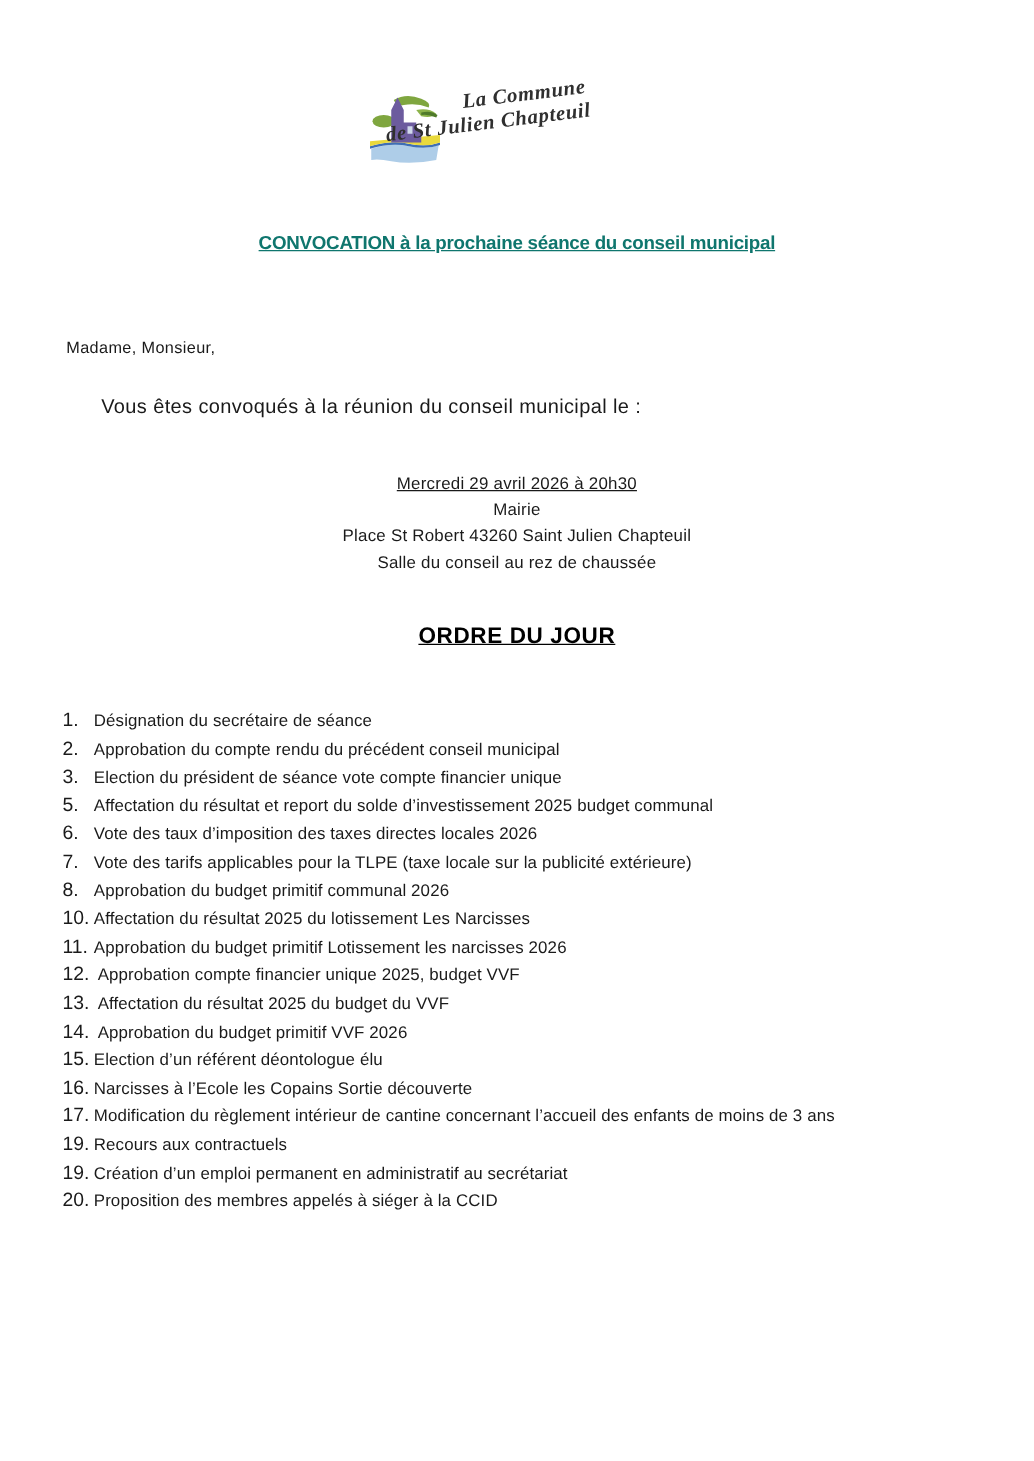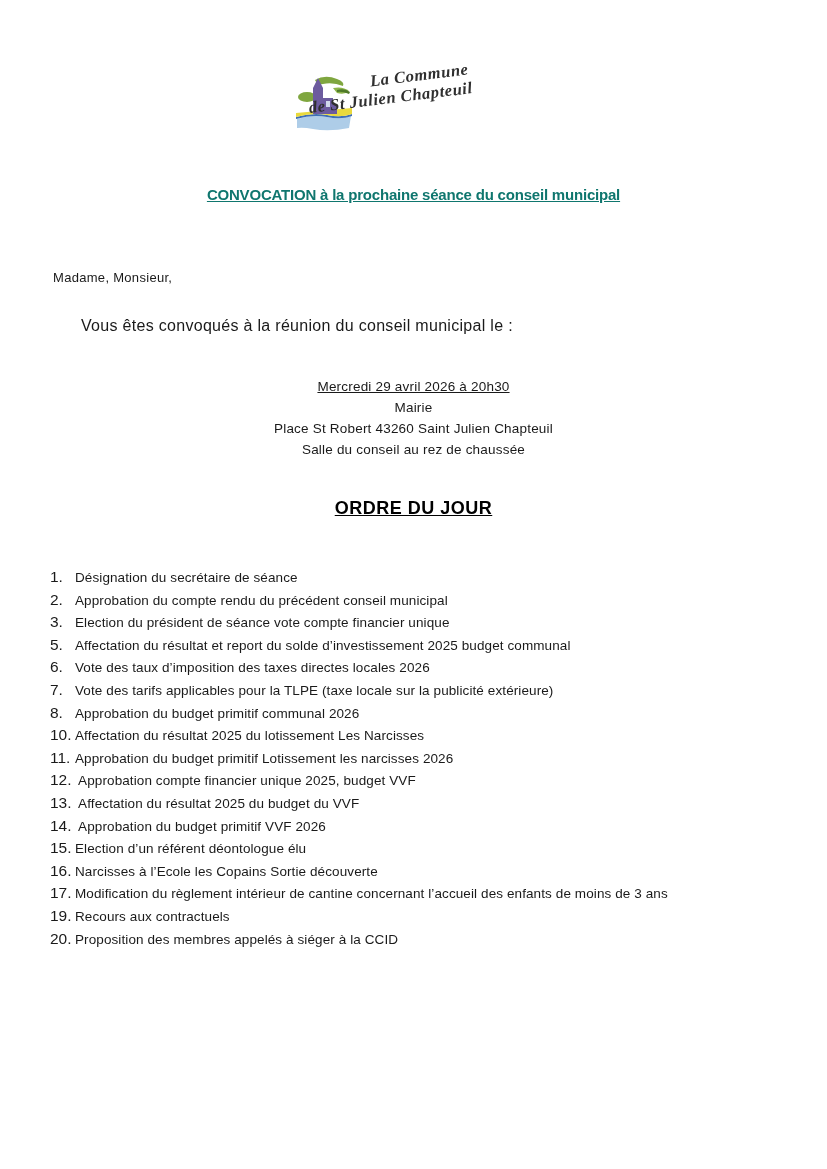--- a/index.html
+++ b/index.html
@@ -116,16 +116,17 @@
       <li><span class="num">8.</span><span class="itext">Approbation du budget primitif communal 2026</span></li>
       <li><span class="num">10.</span><span class="itext">Affectation du résultat 2025 du lotissement Les Narcisses</span></li>
       <li><span class="num">11.</span><span class="itext">Approbation du budget primitif Lotissement les narcisses 2026</span></li>
       <li><span class="num">12.</span><span class="itext"> Approbation compte financier unique 2025, budget VVF</span></li>
       <li><span class="num">13.</span><span class="itext"> Affectation du résultat 2025 du budget du VVF</span></li>
       <li><span class="num">14.</span><span class="itext"> Approbation du budget primitif VVF 2026</span></li>
       <li><span class="num">15.</span><span class="itext">Election d’un référent déontologue élu</span></li>
       <li><span class="num">16.</span><span class="itext">Narcisses à l’Ecole les Copains Sortie découverte</span></li>
       <li><span class="num">17.</span><span class="itext">Modification du règlement intérieur de cantine concernant l’accueil des enfants de moins de 3 ans</span></li>
       <li><span class="num">19.</span><span class="itext">Recours aux contractuels</span></li>
+      <li><span class="num">19.</span><span class="itext">Création d’un emploi permanent en administratif au secrétariat</span></li>
       <li><span class="num">20.</span><span class="itext">Proposition des membres appelés à siéger à la CCID</span></li>
     </ol>
 
 </div>
 
 </body></html>

